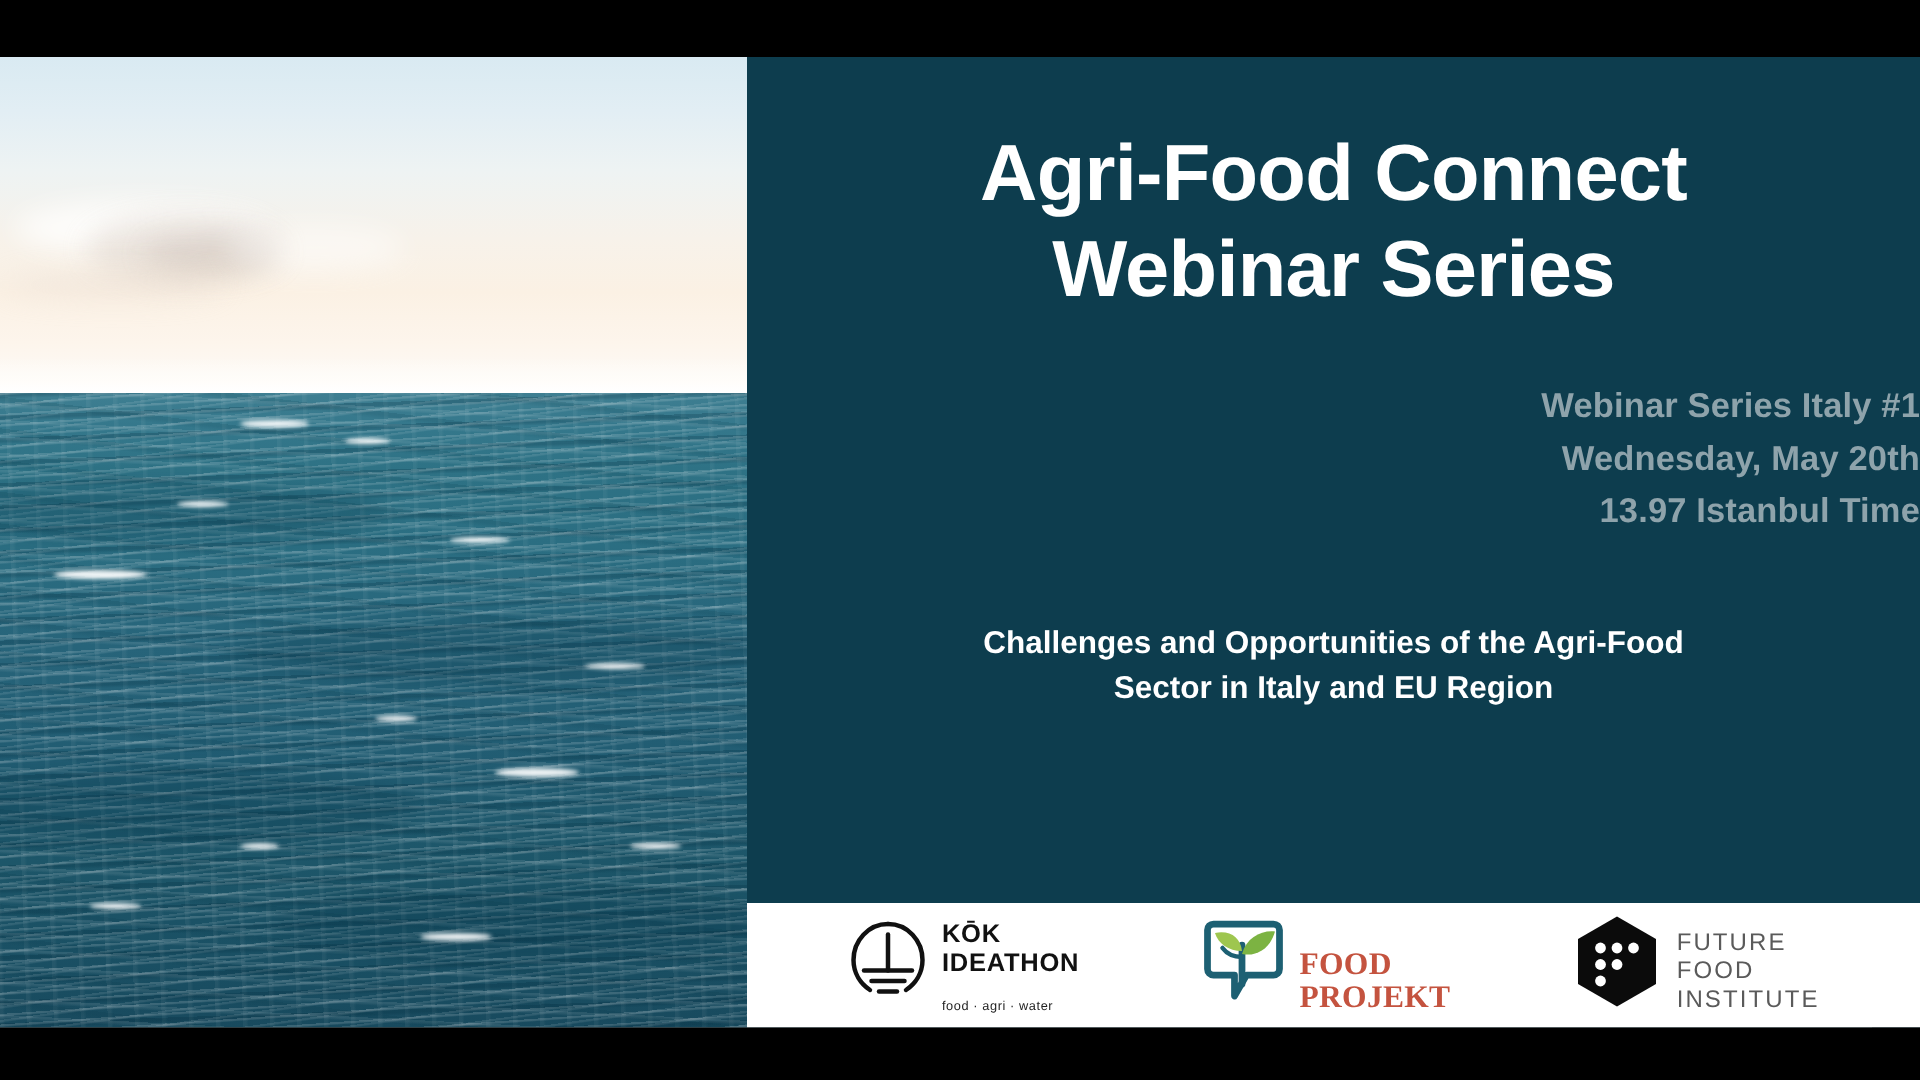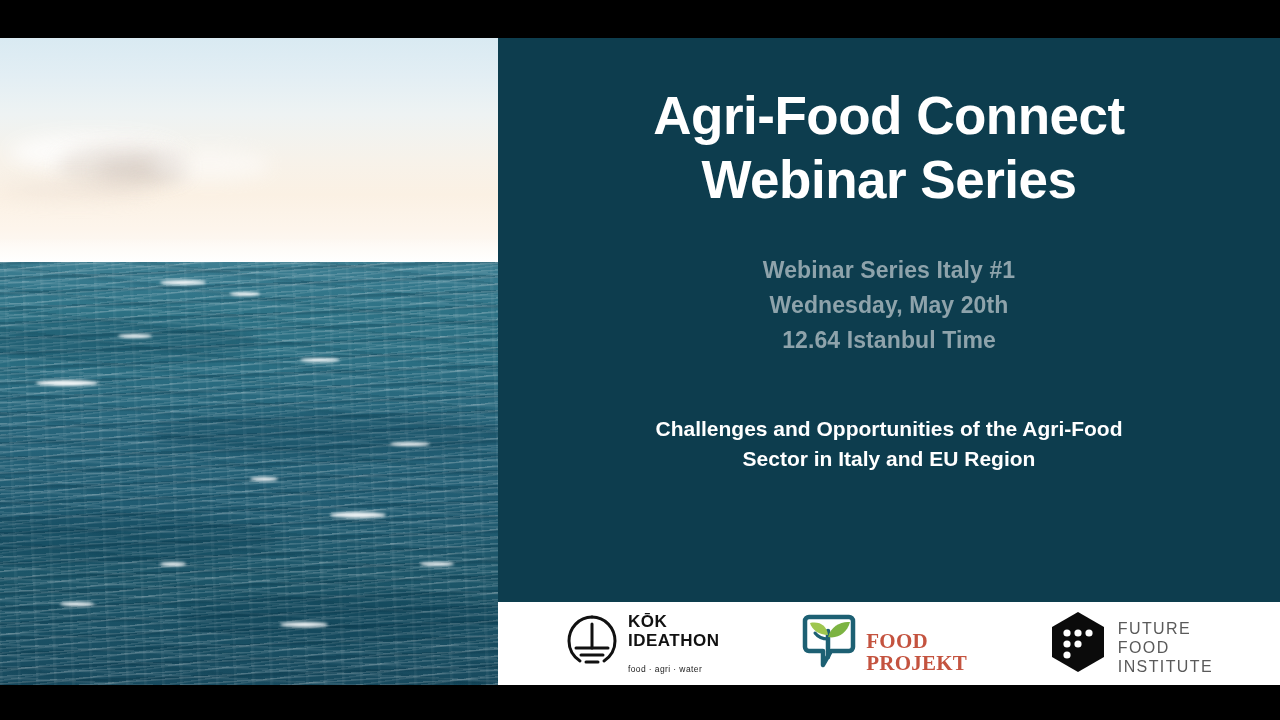--- a/index.html
+++ b/index.html
@@ -130,21 +130,21 @@
     font-size:53px;
     font-weight:bold;
     line-height:1.20;
     letter-spacing:-0.5px;
   }
   #title .line { display:block; }
 
   #subtitle {
     margin-top:42px;
     width:100%;
-    text-align:center;
+    text-align:right;
     color:#8ea3ab;
     font-size:23px;
     font-weight:bold;
     line-height:1.52;
     letter-spacing:0.1px;
   }
   #subtitle .line { display:block; }
 
   #topic {
     margin-top:56px;
@@ -242,21 +242,21 @@
     <div id="panel">
 
       <h1 id="title">
         <span class="line">Agri-Food Connect</span>
         <span class="line">Webinar Series</span>
       </h1>
 
       <div id="subtitle">
         <span class="line">Webinar Series Italy #1</span>
         <span class="line">Wednesday, May 20th</span>
-        <span class="line">12.64 Istanbul Time</span>
+        <span class="line">13.97 Istanbul Time</span>
       </div>
 
       <div id="topic">
         <span class="line">Challenges and Opportunities of the Agri-Food</span>
         <span class="line">Sector in Italy and EU Region</span>
       </div>
 
     </div>
   </div>
 

